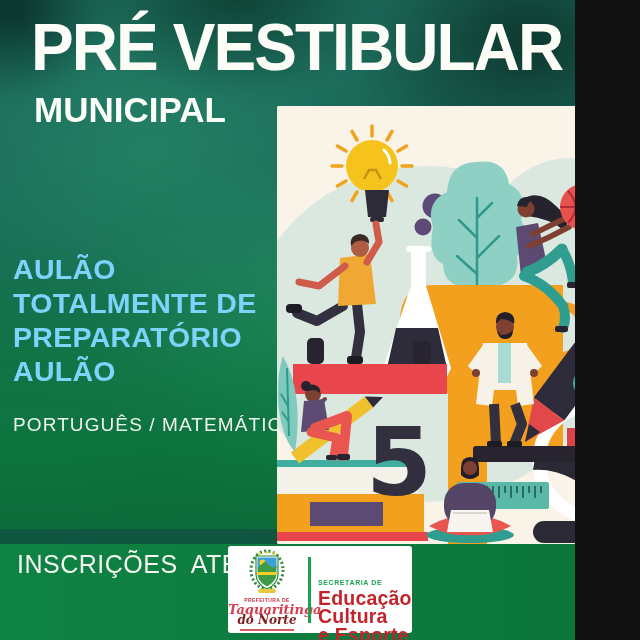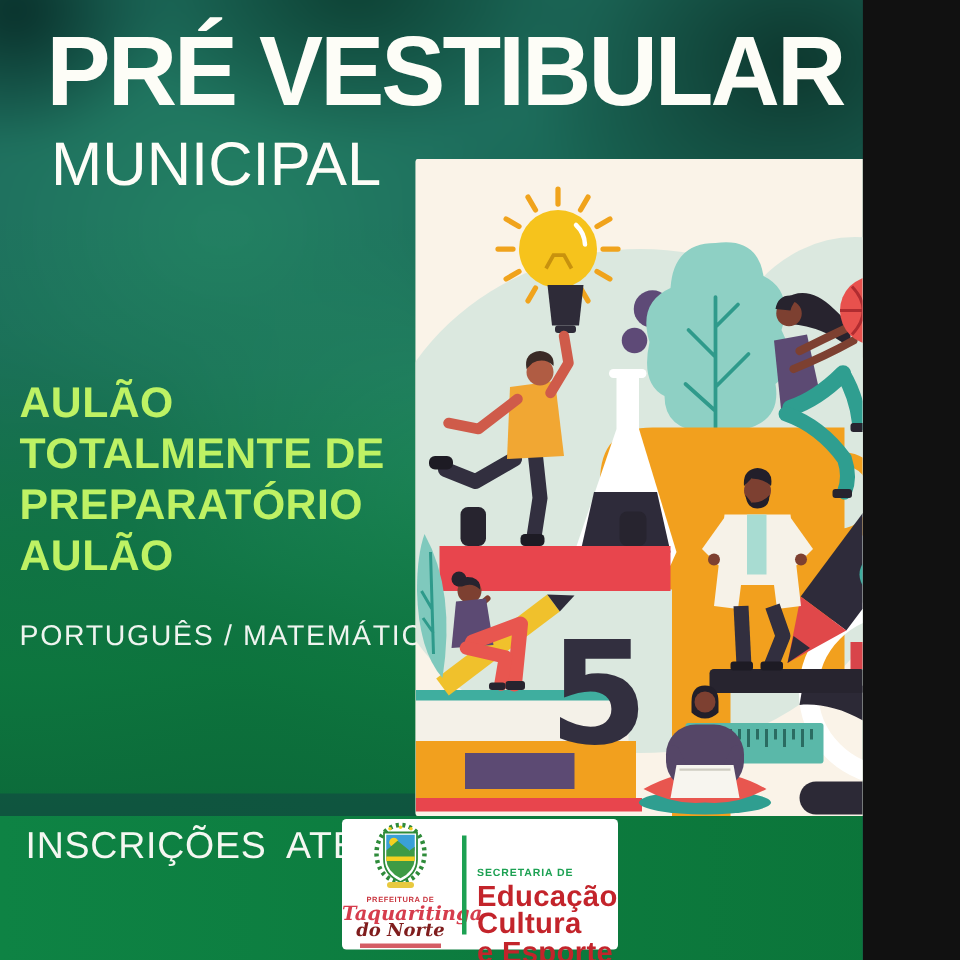--- a/index.html
+++ b/index.html
@@ -21,24 +21,24 @@
   
   .left-overlay{position:absolute;left:0;top:140px;width:282px;height:405px;
     background:linear-gradient(to bottom, rgba(13,125,62,0) 0%, rgba(13,125,62,.18) 26%,
                rgba(13,122,62,.62) 52%, rgba(12,118,60,.92) 76%, rgba(11,106,56,.95) 100%);}
   .pre-footer-strip{position:absolute;left:0;top:529px;width:277px;height:15px;
     background:#123f44;opacity:.5;}
   
   .title{position:absolute;left:31px;top:14px;font-size:66px;line-height:66px;
     font-weight:800;color:#fdfdf7;letter-spacing:-2px;white-space:nowrap;
     transform:scaleX(.97);transform-origin:left top;}
-  .subtitle{position:absolute;left:34px;top:92px;font-size:41px;line-height:35px;
-    font-weight:400;color:#fdfdf7;letter-spacing:0;}
+  .subtitle{position:absolute;left:34px;top:92px;font-size:35px;line-height:35px;
+    font-weight:700;color:#fdfdf7;letter-spacing:0;}
   .headline{position:absolute;left:13px;top:252px;font-size:28.5px;line-height:34px;
-    font-weight:800;color:#bef264;letter-spacing:.3px;}
+    font-weight:800;color:#7dd3fc;letter-spacing:.3px;}
   .subjects{position:absolute;left:13px;top:410px;font-size:19px;line-height:30px;
     font-weight:400;color:#eef4ef;letter-spacing:1.1px;}
   
   .panel{position:absolute;left:277px;top:106px;width:357px;height:438px;
     background:#faf3e8;border-radius:2px;overflow:hidden;}
   .panel svg{display:block;}
   
   .footer{position:absolute;left:0;top:544px;width:640px;height:96px;
     background:linear-gradient(90deg,#0e8344,#0b7439);}
   .inscriptions{position:absolute;left:0;top:6px;width:256px;text-align:center;color:#f4f7f1;}

